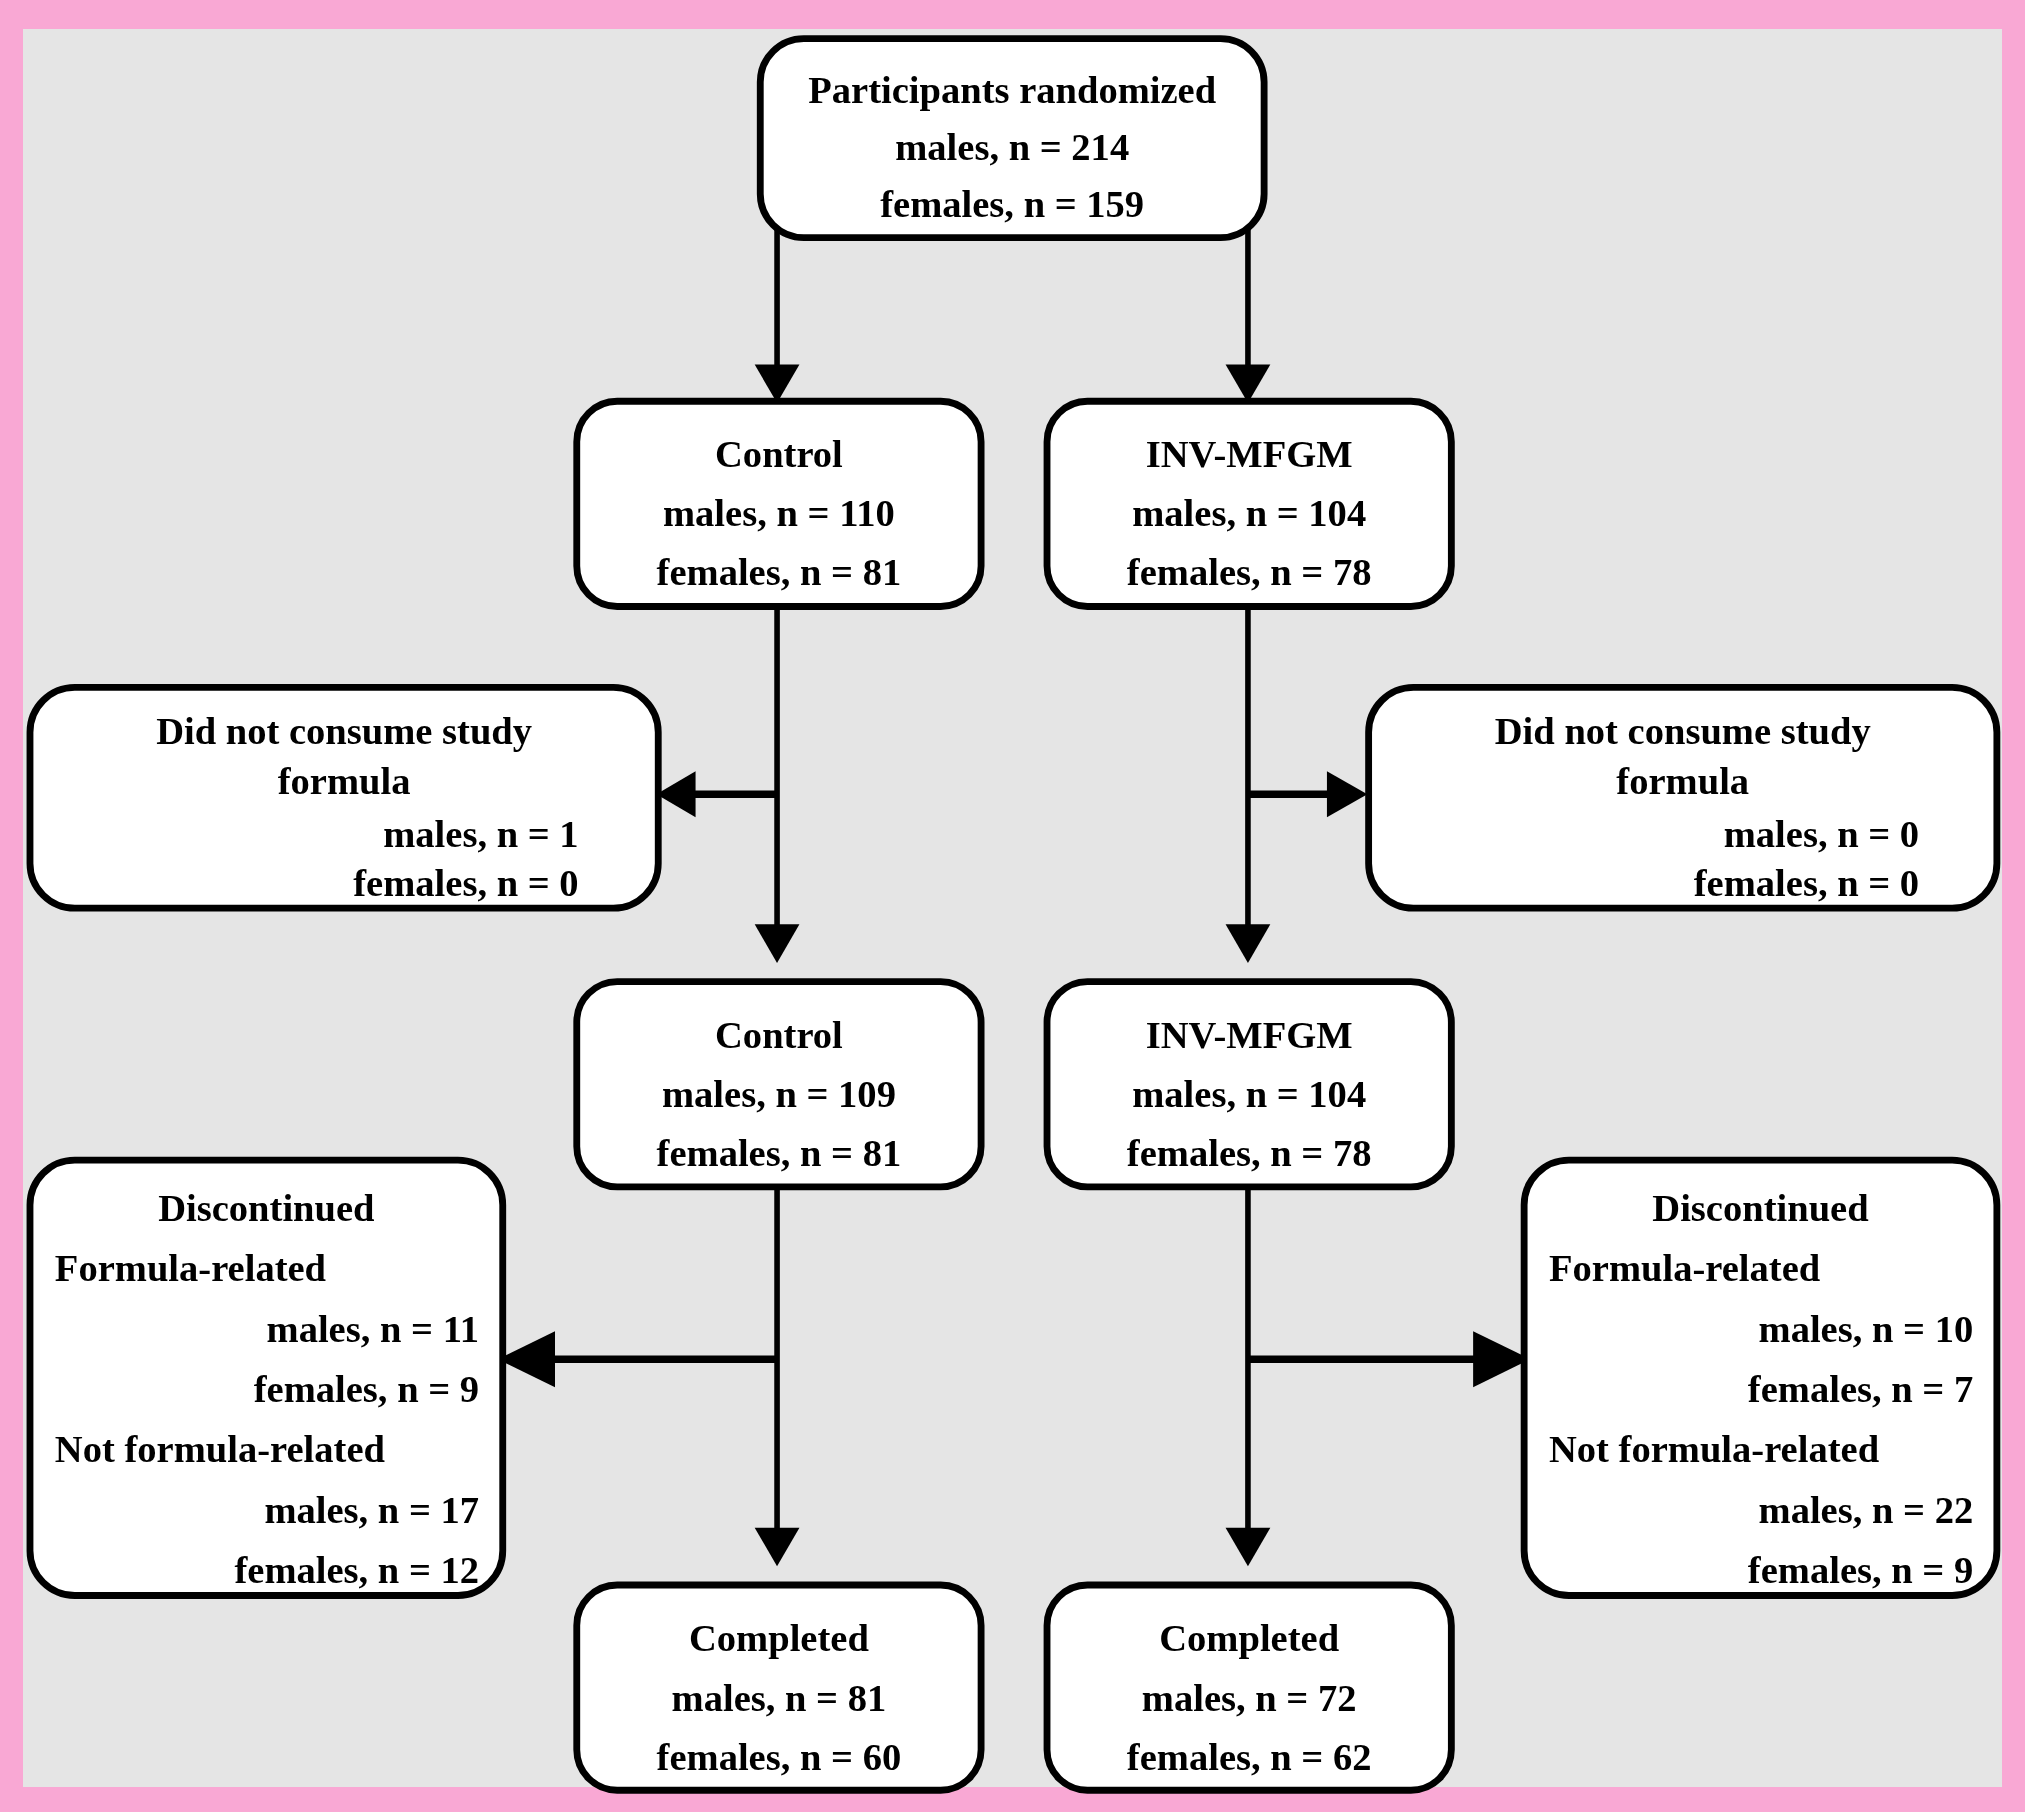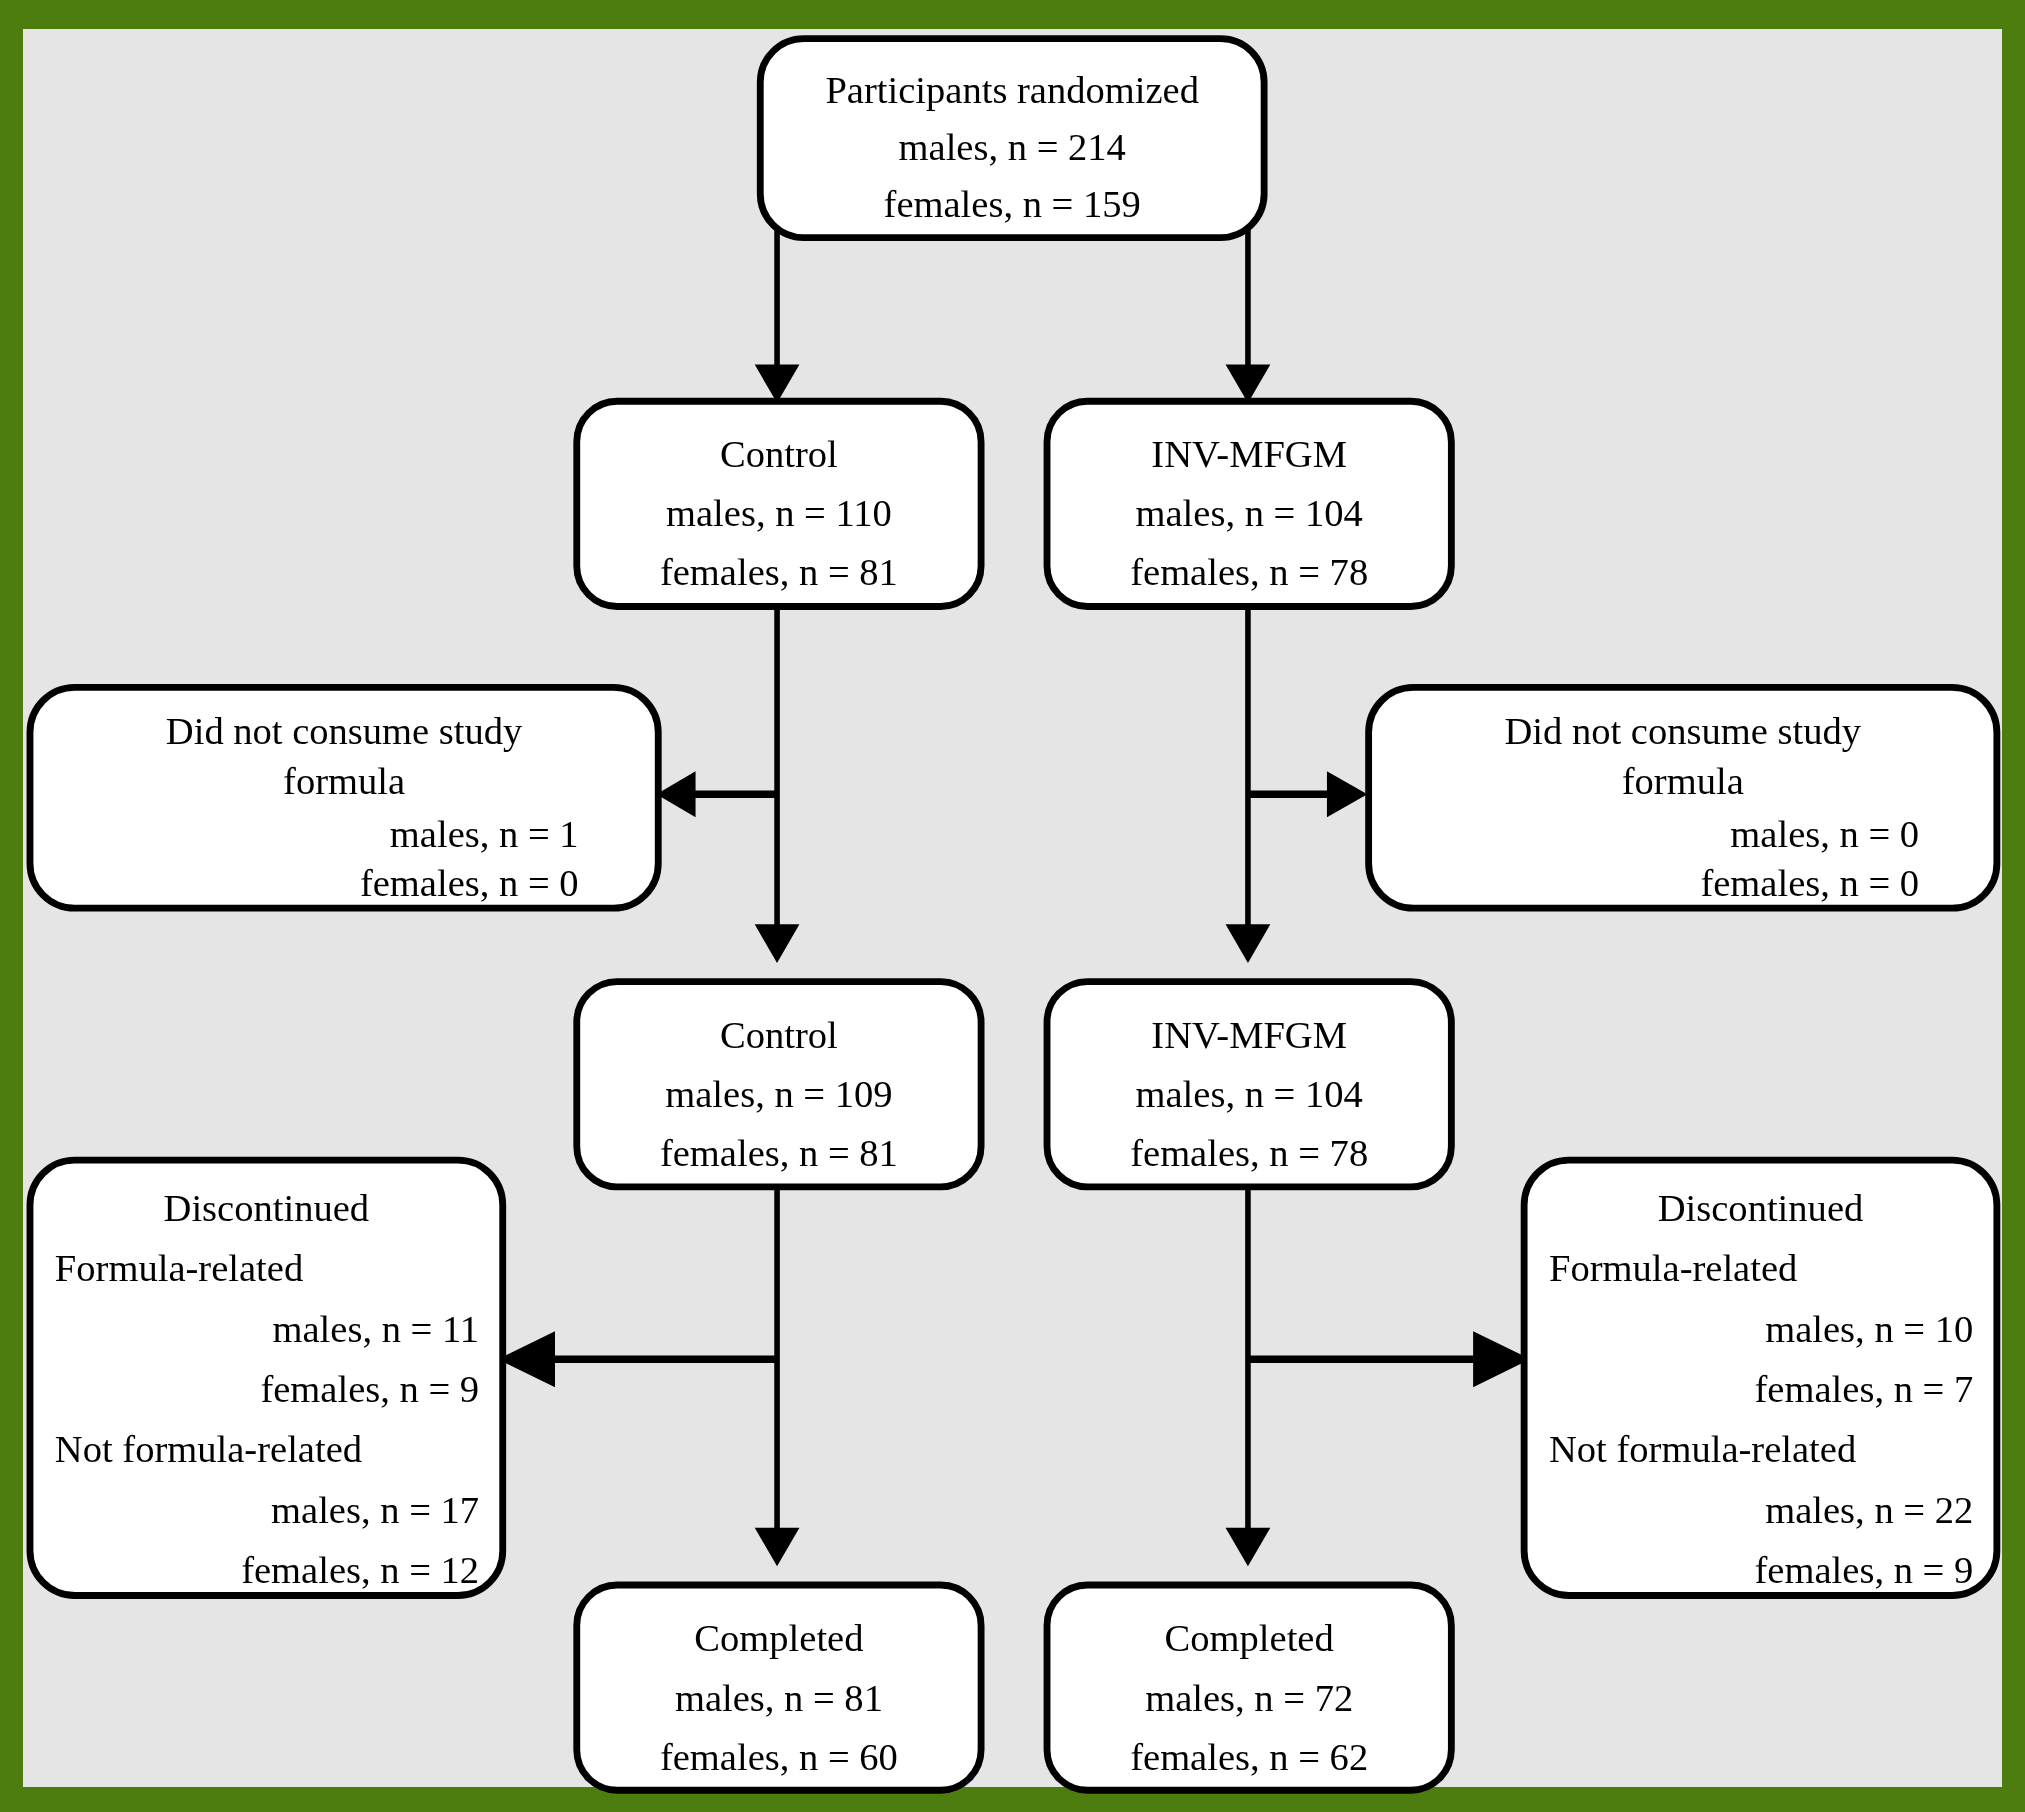--- a/index.html
+++ b/index.html
@@ -4,22 +4,23 @@
 <style>
   html, body {
     margin: 0;
     padding: 0;
     background: #ffffff;
   }
   #page {
     position: relative;
     width: 2025px;
     height: 1812px;
-    background: #4d7c0f;
+    background: #f9a8d4;
     overflow: hidden;
+    font-weight: bold;
   }
   #canvas {
     position: absolute;
     left: 23px;
     top: 29px;
     width: 1979px;
     height: 1758px;
     background: #e5e5e5;
   }
   svg#flow {

